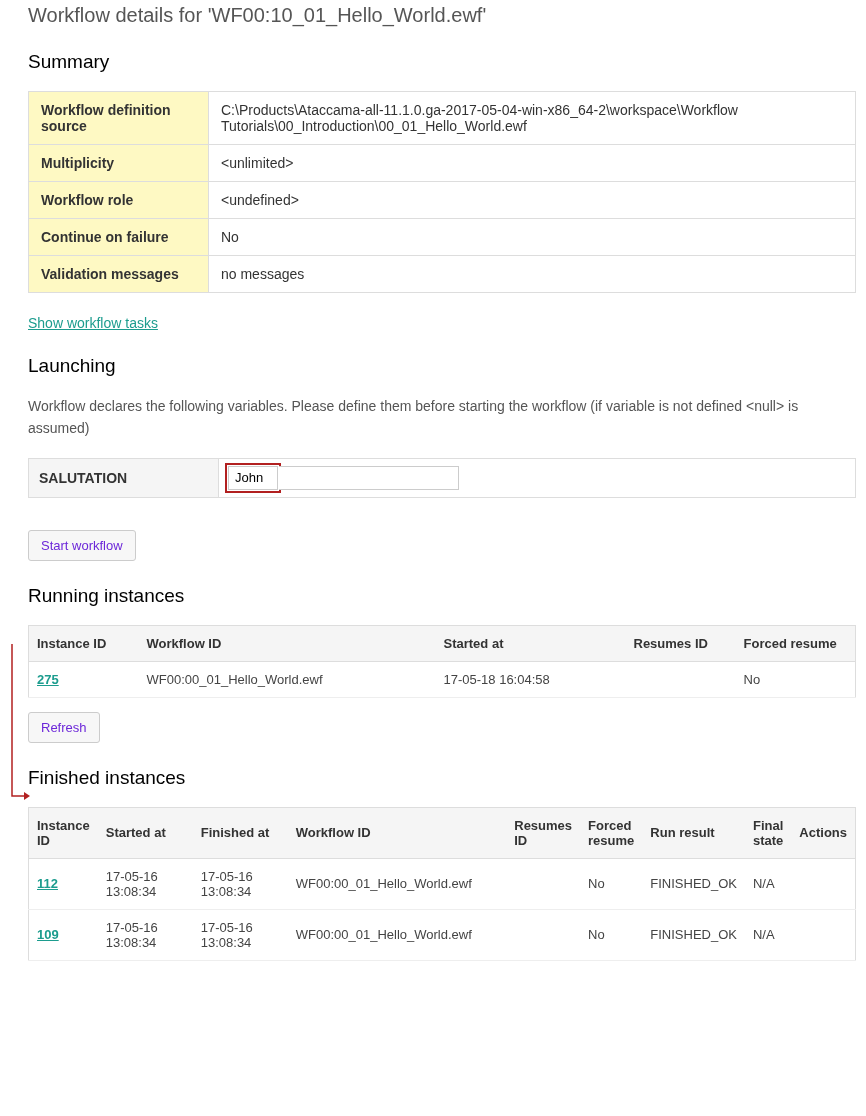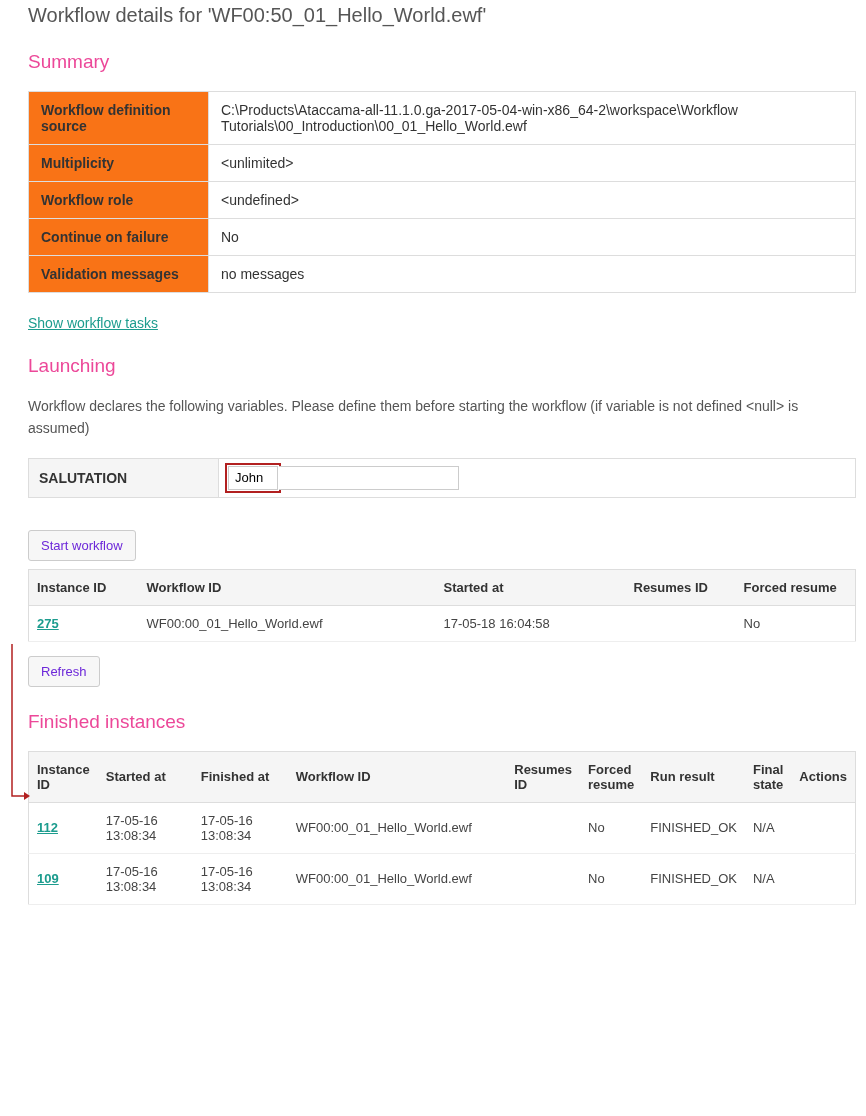--- a/index.html
+++ b/index.html
@@ -19,35 +19,35 @@
   }
   h1.page-title {
     font-size: 20px;
     font-weight: 400;
     color: #555;
     margin: 4px 0 24px 0;
   }
   h2.section-title {
     font-size: 19px;
     font-weight: 400;
-    color: #ec4899;
+    color: #000000;
     margin: 24px 0 18px 0;
   }
   table.kv {
     width: 100%;
     border-collapse: collapse;
     border: 1px solid #ddd;
   }
   table.kv td {
     border: 1px solid #ddd;
     padding: 10px 12px;
     vertical-align: top;
   }
   table.kv td.k {
-    background: #f97316;
+    background: #fef9c3;
     font-weight: bold;
     color: #333;
     width: 180px;
   }
   a.link {
     color: #1c9c8e;
     text-decoration: underline;
     cursor: pointer;
     margin-top: 20px;
   }
@@ -126,21 +126,21 @@
     left: 0;
     top: 0;
     pointer-events: none;
   }
 </style>
 </head>
 <body>
 
 <div class="page">
 
-  <h1 class="page-title">Workflow details for 'WF00:50_01_Hello_World.ewf'</h1>
+  <h1 class="page-title">Workflow details for 'WF00:10_01_Hello_World.ewf'</h1>
 
   <h2 class="section-title">Summary</h2>
 
   <table class="kv">
     <tbody>
         <tr>
           <td class="k">Workflow definition source</td>
           <td>C:\Products\Ataccama-all-11.1.0.ga-2017-05-04-win-x86_64-2\workspace\Workflow Tutorials\00_Introduction\00_01_Hello_World.ewf</td>
         </tr>
     <tr>
@@ -178,20 +178,21 @@
         </span><input type="text" class="varfield" style="width: 180px; margin-left: -2px; border-left: none;">
       </td>
     </tr>
   </tbody>
     </table>
 
   <div class="btn-row">
     <button class="btn">Start workflow</button>
   </div>
 
+  <h2 class="section-title">Running instances</h2>
 
   <table class="grid">
     <thead>
       <tr>
         <th style="width:110px;">Instance ID</th>
         <th>Workflow ID</th>
         <th style="width:190px;">Started at</th>
         <th style="width:110px;">Resumes ID</th>
         <th style="width:120px;">Forced resume</th>
       </tr>

